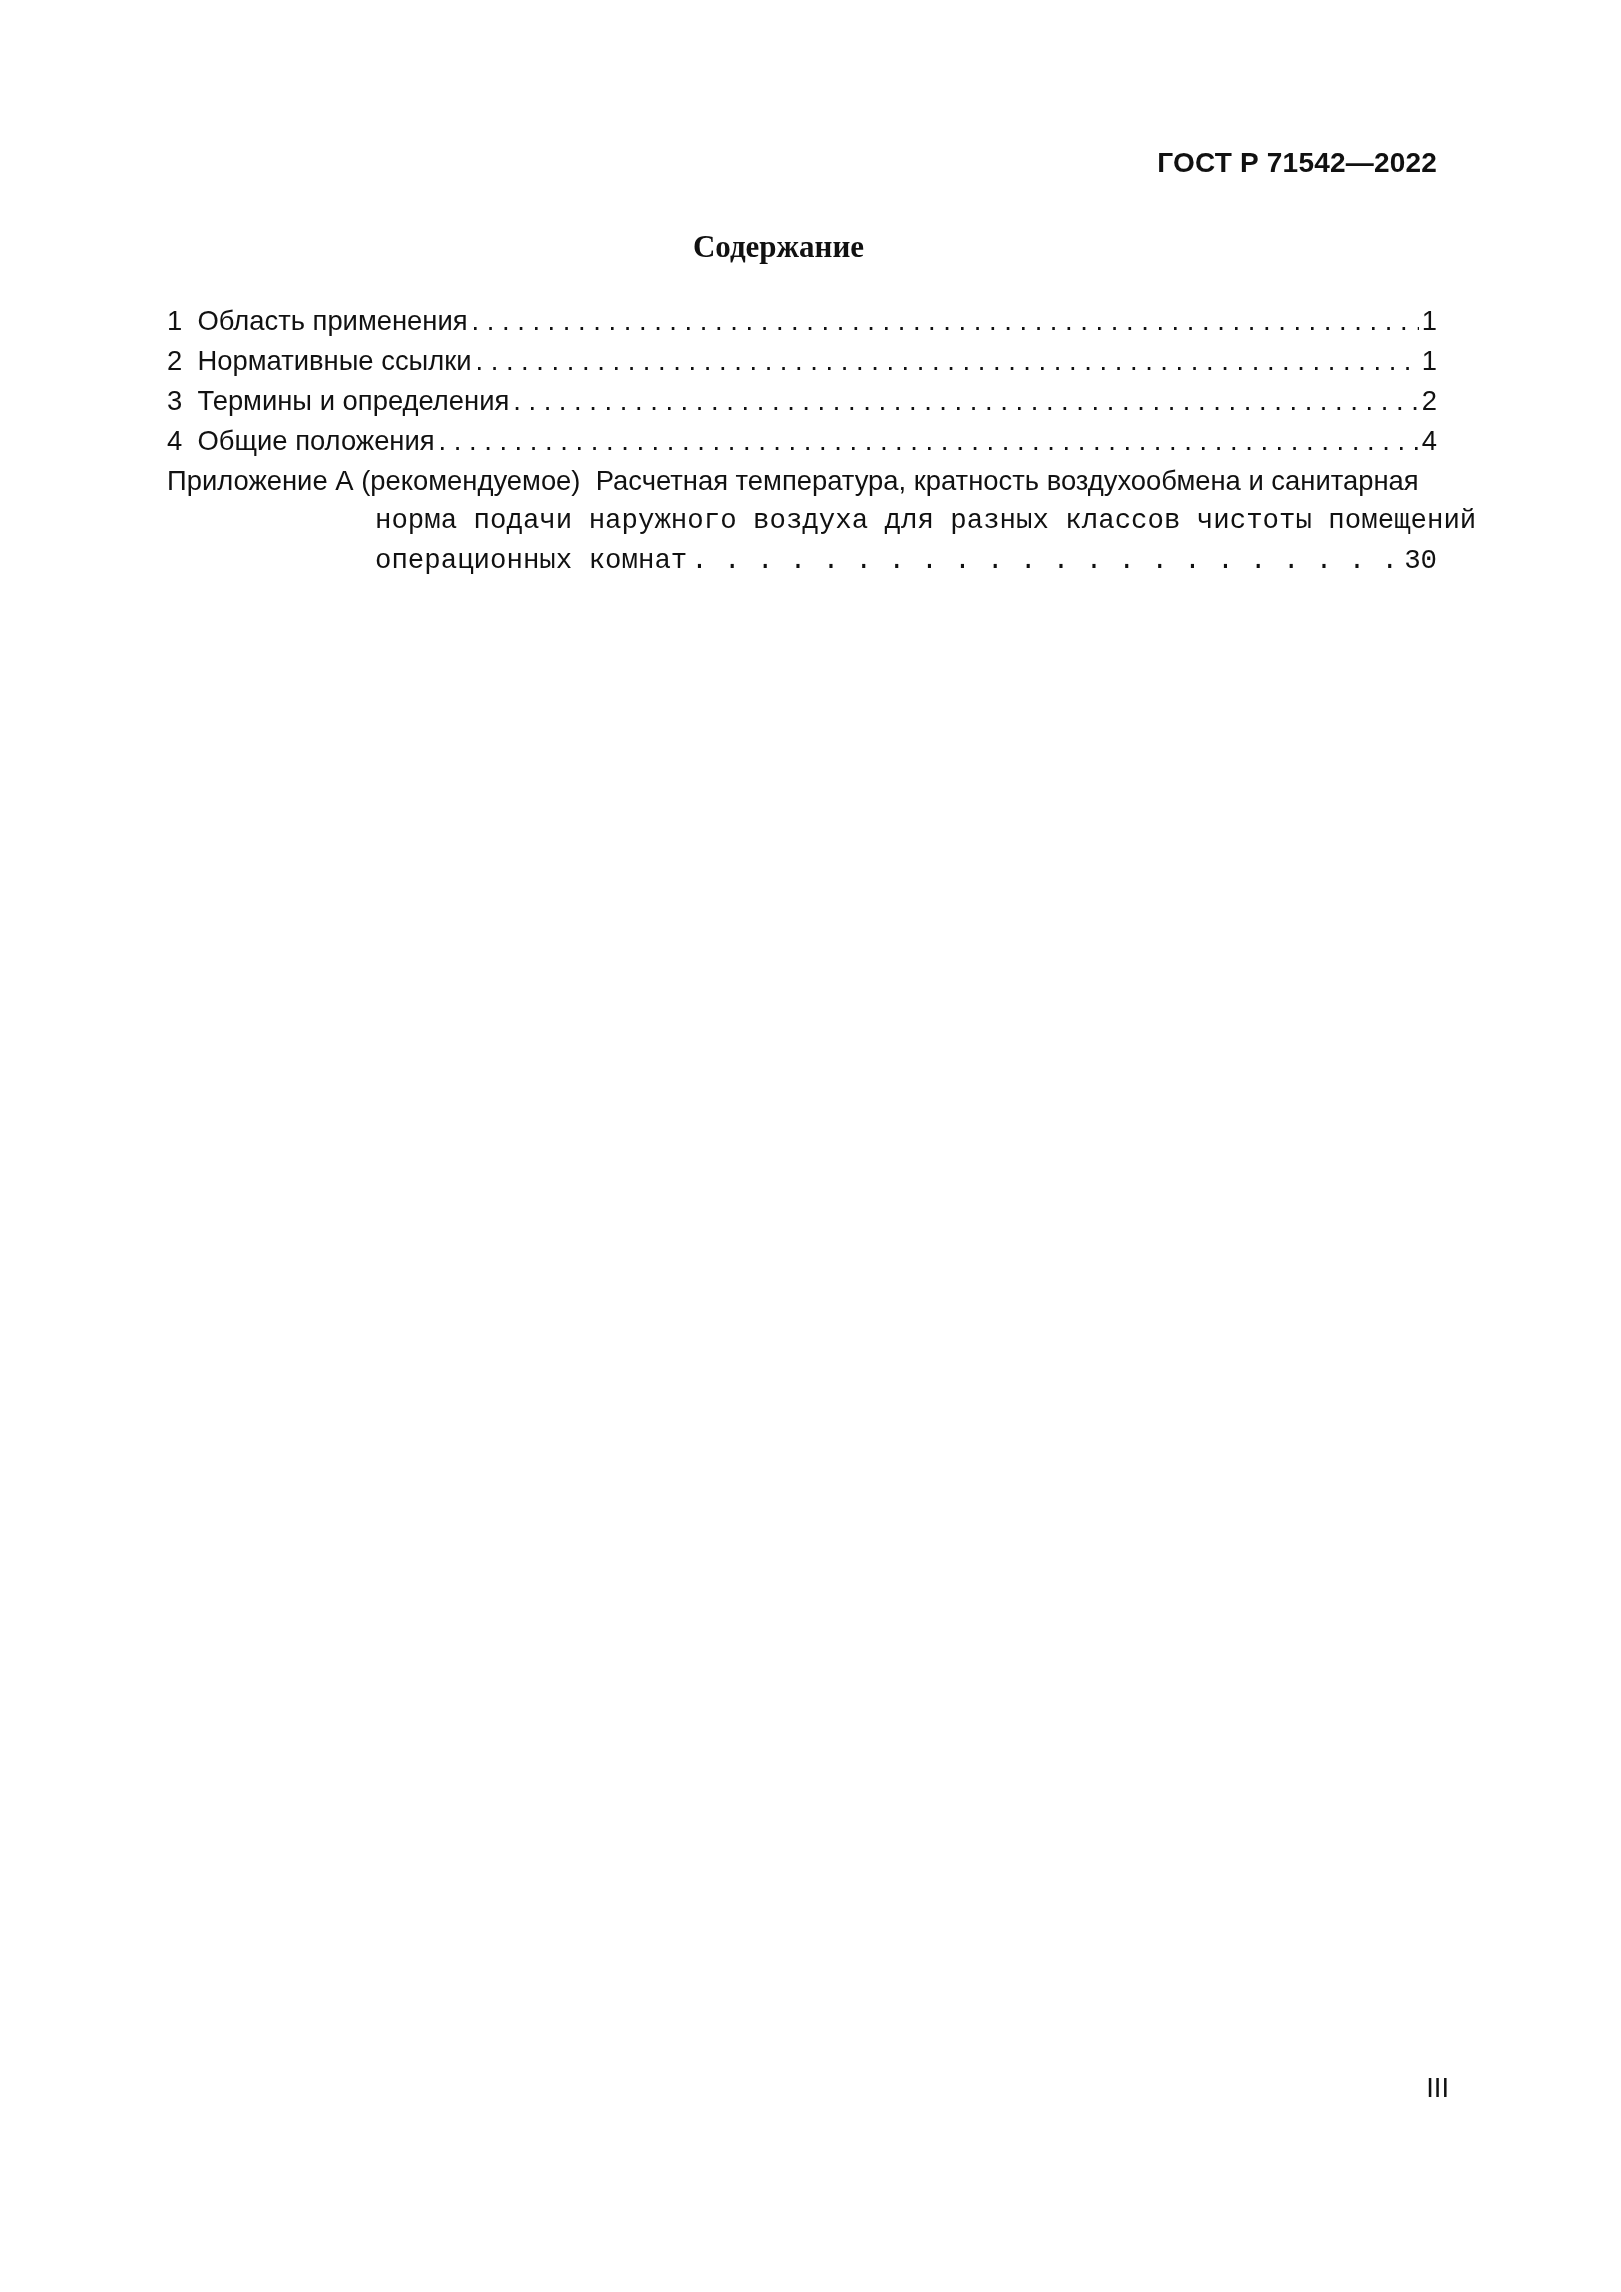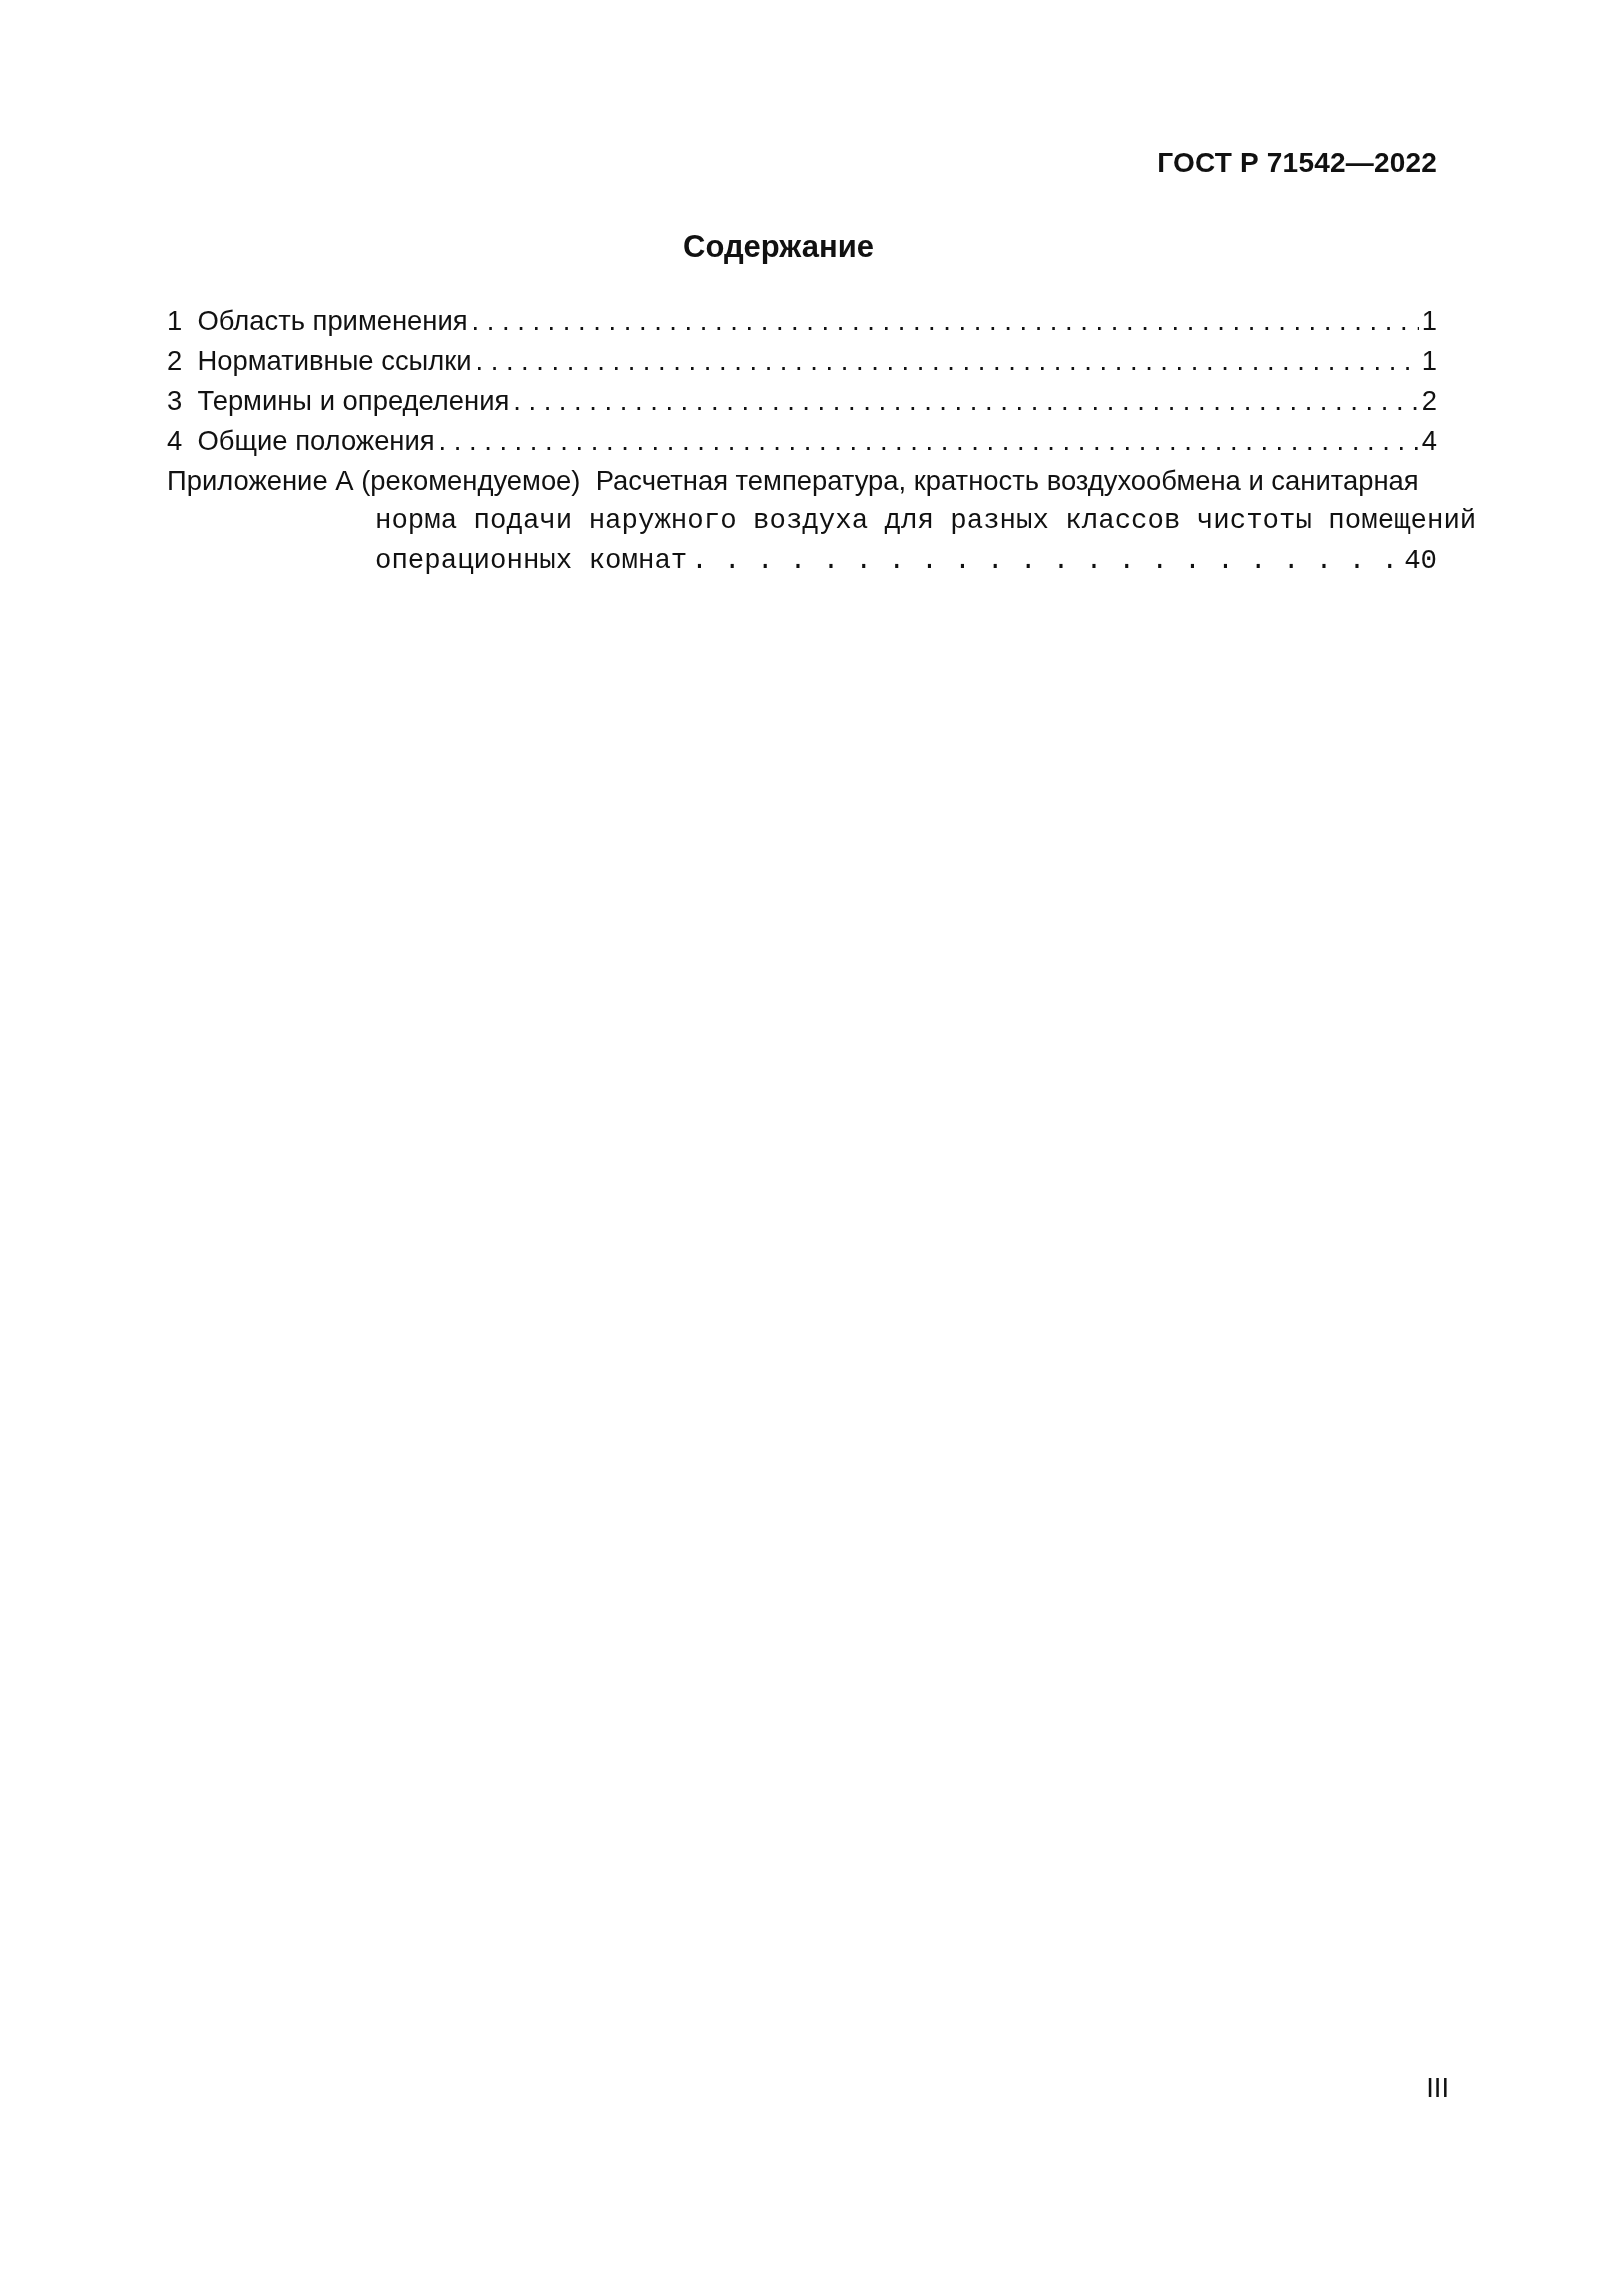--- a/index.html
+++ b/index.html
@@ -26,20 +26,21 @@
     font-size: 28px;
     line-height: 35px;
     letter-spacing: 0.2px;
   }
   .doc-title {
     margin: 47px 0 35px 0;
     text-align: center;
     font-weight: 700;
     font-size: 31px;
     line-height: 39px;
+    font-family: Liberation Serif, serif;
   }
   .toc {
     font-size: 27.4px;
     line-height: 40px;
   }
   .toc-entry { margin: 0; }
   .toc-line {
     display: flex;
     align-items: baseline;
   }
@@ -122,21 +123,21 @@
       <div class="toc-entry">
         <div class="toc-line">
           <span class="toc-text">Приложение А (рекомендуемое)  Расчетная температура, кратность воздухообмена и санитарная</span>
         </div>
         <div class="toc-line cont">
           <span class="toc-text">норма подачи наружного воздуха для разных классов чистоты помещений</span>
         </div>
         <div class="toc-line cont">
           <span class="toc-text">операционных комнат</span>
           <span class="dots"></span>
-          <span class="toc-page">40</span>
+          <span class="toc-page">30</span>
         </div>
       </div>
 
 
 
     </div>
   </div>
 
   <div class="doc-footer">III</div>
 </div>

